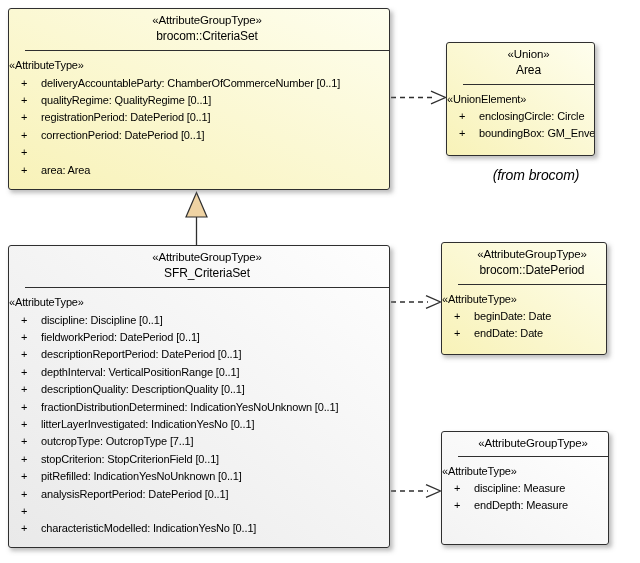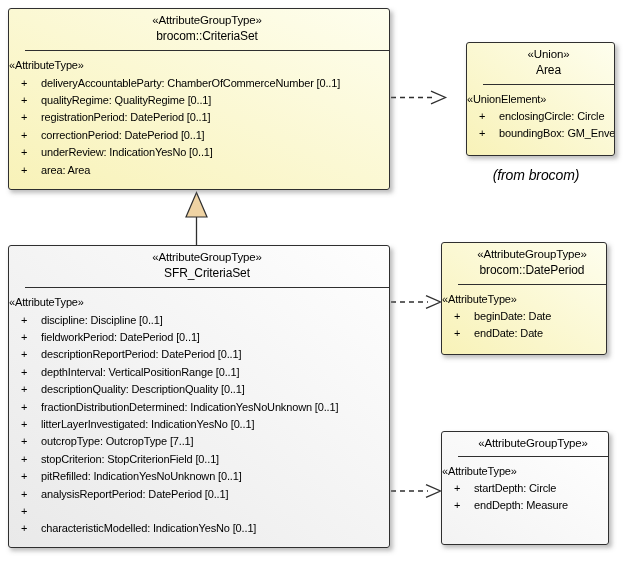--- a/index.html
+++ b/index.html
@@ -107,30 +107,29 @@
       <div class="attr-row">
           <span class="attr-vis">+</span>
           <span class="attr-text">registrationPeriod: DatePeriod [0..1]</span>
         </div>
       <div class="attr-row">
           <span class="attr-vis">+</span>
           <span class="attr-text">correctionPeriod: DatePeriod [0..1]</span>
         </div>
       <div class="attr-row">
           <span class="attr-vis">+</span>
-          <span class="attr-text">underReview: IndicationYesNo [0..1]</span>
         </div>
       <div class="attr-row">
           <span class="attr-vis">+</span>
           <span class="attr-text">area: Area</span>
         </div>
     </div>
   </div>
 
-  <div class="uml-box fill-yellow compact" style="left:466px; top:42px; width:149px; height:114px;">
+  <div class="uml-box fill-yellow compact" style="left:446px; top:42px; width:149px; height:114px;">
     <div class="uml-header">
       <div class="stereotype">«Union»</div>
       <div class="class-name">Area</div>
     </div>
     <div class="uml-body">
       <div class="section-label">«UnionElement»</div>
       <div class="attr-row">
           <span class="attr-vis">+</span>
           <span class="attr-text">enclosingCircle: Circle</span>
         </div>
@@ -222,21 +221,21 @@
   </div>
 
   <div class="uml-box fill-white compact" style="left:441px; top:431px; width:168px; height:114px;">
     <div class="uml-header">
       <div class="stereotype">«AttributeGroupType»</div>
     </div>
     <div class="uml-body">
       <div class="section-label">«AttributeType»</div>
       <div class="attr-row">
           <span class="attr-vis">+</span>
-          <span class="attr-text">startDepth: Circle</span>
+          <span class="attr-text">discipline: Measure</span>
         </div>
       <div class="attr-row">
           <span class="attr-vis">+</span>
           <span class="attr-text">endDepth: Measure</span>
         </div>
     </div>
   </div>
 
 </div>
 

